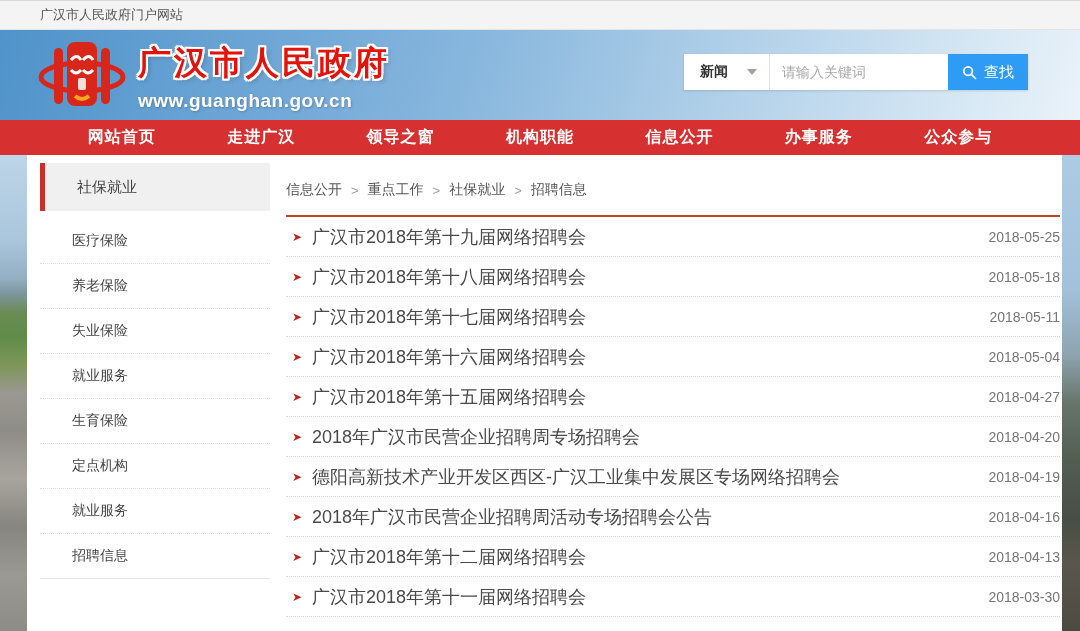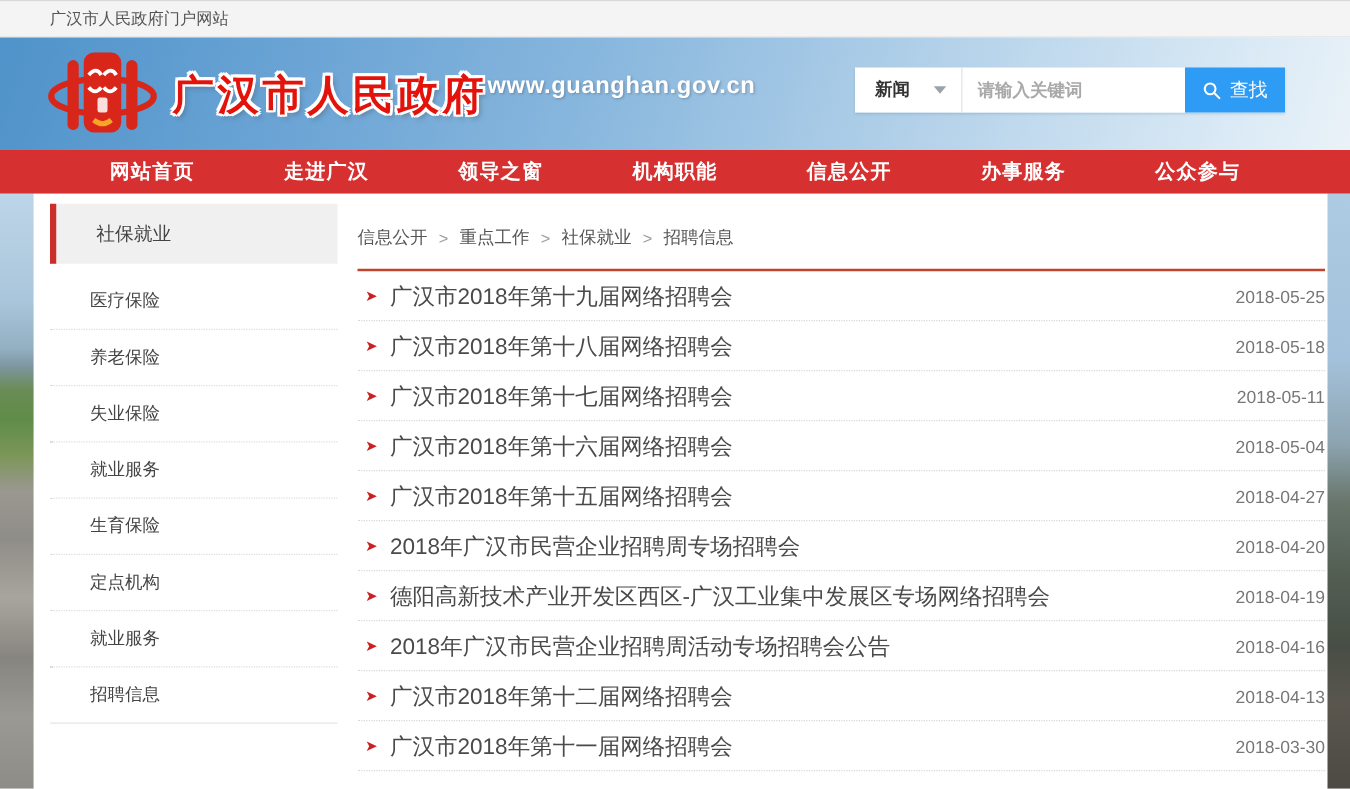--- a/index.html
+++ b/index.html
@@ -9,37 +9,37 @@
   
   .topbar { height:30px; background:#f4f4f4; border-top:1px solid #d9d9d9;
     border-bottom:1px solid #e4e4e4; display:flex; align-items:center; }
   .topbar-text { margin-left:40px; font-size:13px; color:#555; }
 
   
   .header { position:relative; height:90px;
     background:linear-gradient(108deg,#4f93ca 0%,#6ea6d6 25%,#8ab8de 45%,#b6d3ea 70%,#dcebf6 92%,#eaf2f8 100%); }
   .brand { position:absolute; left:38px; top:8px; display:flex; align-items:center; }
   .logo { width:88px; height:76px; margin-right:12px; }
-  .brand-text { display:flex; flex-direction:row; }
+  .brand-text { display:flex; flex-direction:column; }
   .site-title { font-size:33px; font-weight:bold; color:#e3120b; letter-spacing:3px;
     text-shadow:-2px -2px 0 #fff, 2px -2px 0 #fff, -2px 2px 0 #fff, 2px 2px 0 #fff,
       0 -2px 0 #fff, 0 2px 0 #fff, -2px 0 0 #fff, 2px 0 0 #fff, 3px 3px 4px rgba(60,60,60,.35); }
   .site-url { margin-top:4px; font-size:19px; font-weight:bold; color:#fff;
     text-shadow:1px 1px 2px rgba(70,90,110,.45); letter-spacing:.5px; }
 
   .search { position:absolute; right:52px; top:24px; height:36px; display:flex;
     box-shadow:0 1px 2px rgba(50,70,90,.18); }
   .search-cat { width:86px; background:#fff; display:flex; align-items:center;
     justify-content:space-between; padding:0 12px 0 16px; border-right:1px solid #e2e2e2;
     cursor:pointer;text-align:right; }
   .search-cat-label { font-size:14px; color:#333; font-weight:bold; }
   .chevron { width:0; height:0; border-left:5px solid transparent; border-right:5px solid transparent;
     border-top:6px solid #9aa3ab; }
   .search-input { width:178px; border:none; outline:none; background:#fff;
-    padding:0 12px; font-size:14px; color:#000000; font-family:inherit;font-weight:bold; }
+    padding:0 12px; font-size:14px; color:#000000; font-family:inherit; }
   .search-input::placeholder { color:#a9a9a9; }
   .search-btn { width:80px; background:#2e9cf4; border:none; color:#fff; font-size:15px;
     display:flex; align-items:center; justify-content:center; gap:7px; cursor:pointer;
     font-family:inherit; }
   .mag { width:15px; height:15px; }
 
   
   .nav { height:35px; background:#d63030; display:flex; align-items:center;
     justify-content:space-around; padding:0 52px; }
   .nav-item { color:#fff; font-size:16px; font-weight:bold; letter-spacing:1px; cursor:pointer; }

